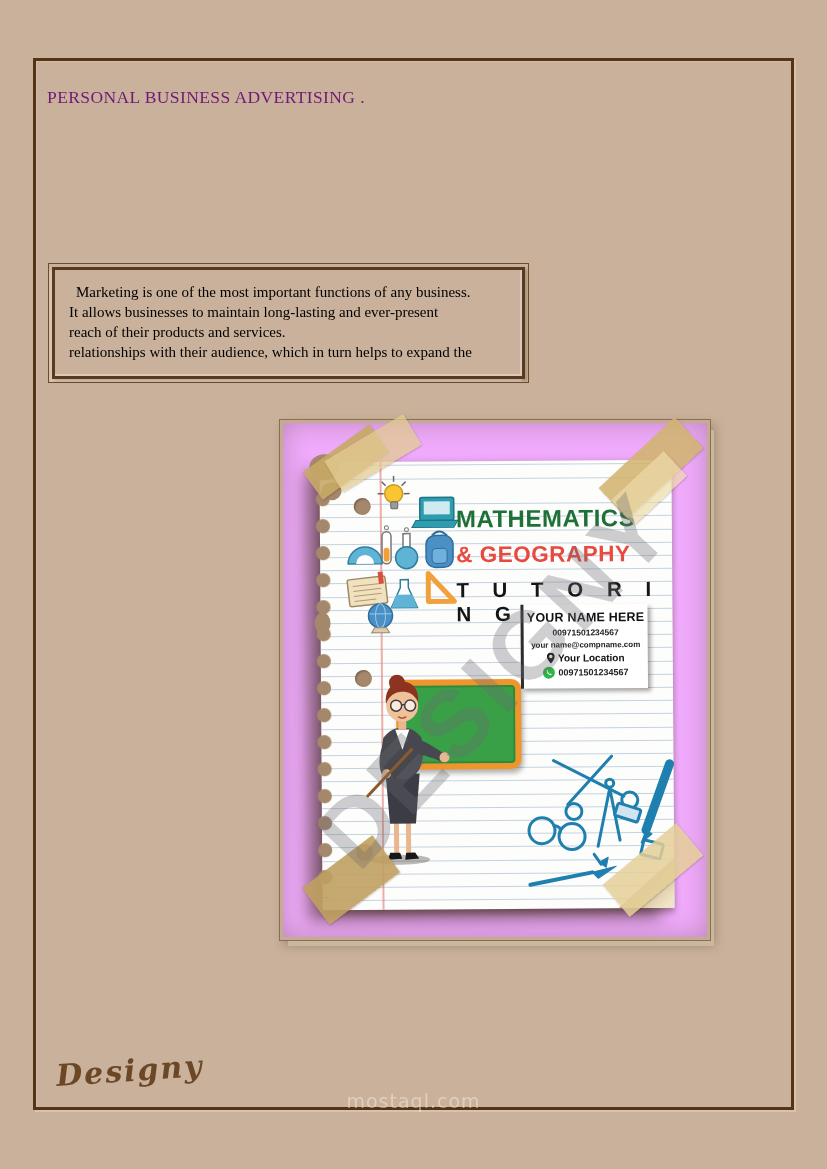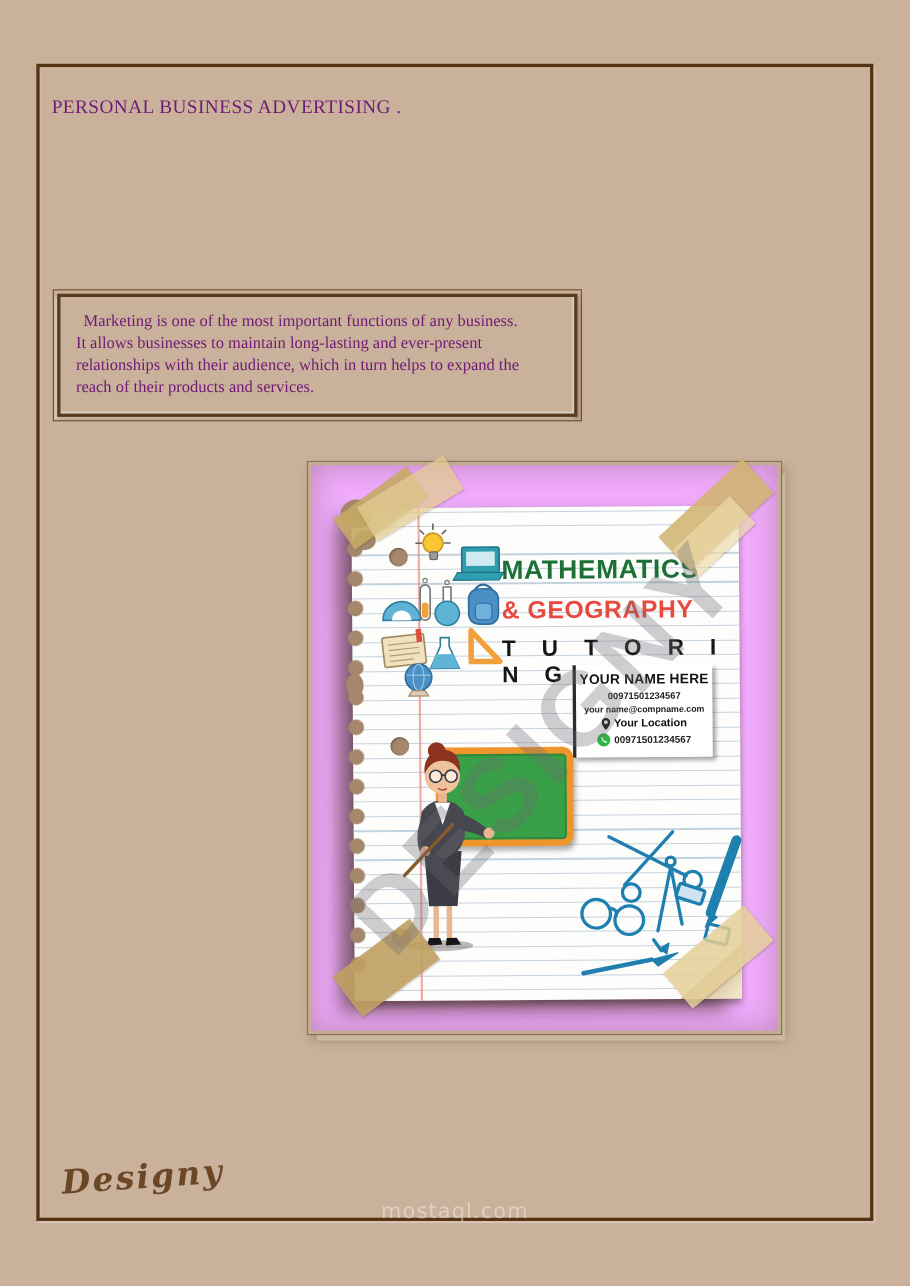--- a/index.html
+++ b/index.html
@@ -19,21 +19,21 @@
     letter-spacing:.4px;
   }
   .intro-box{
     position:absolute;left:16px;top:206px;width:473px;box-sizing:border-box;
     border:3px solid #5a3a1e;outline:1px solid #6d4b2b;outline-offset:3px;
     background:#c9b19b;
     box-shadow:inset -2px -2px 1px rgba(255,255,255,.35), -3px 3px 2px rgba(255,255,255,.28), 2px 2px 3px rgba(60,40,20,.25);
     padding:12px 14px 14px 14px;
   }
   .intro-line{
-    font-family:"Liberation Serif",serif;font-size:15px;line-height:20px;color:#701a75;
+    font-family:"Liberation Serif",serif;font-size:15px;line-height:20px;color:#000000;
     white-space:nowrap;
   }
   .intro-line:first-child{text-indent:7px;}
 
   
   .mockup{
     position:absolute;left:244px;top:359px;width:430px;height:520px;
     background:#f0abfc;border:3px solid #c4ac91;box-sizing:border-box;
     box-shadow:0 0 0 1px #8a6d52, 6px 8px 0 -2px #c9b7a0, 4px 5px 10px rgba(70,50,30,.35), inset 0 0 26px rgba(73,52,32,.3);
   }
@@ -124,22 +124,22 @@
 </head>
 <body>
 
 <div class="panel">
 
   <div class="page-title">PERSONAL BUSINESS ADVERTISING .</div>
 
   <div class="intro-box">
     <div class="intro-line">Marketing is one of the most important functions of any business.</div>
     <div class="intro-line">It allows businesses to maintain long-lasting and ever-present</div>
+    <div class="intro-line">reach of their products and services.</div>
     <div class="intro-line">relationships with their audience, which in turn helps to expand the</div>
-    <div class="intro-line">reach of their products and services.</div>
   </div>
 
   <div class="mockup">
 
     <div class="paper">
       <div class="torn-chunk chunk-a"></div>
       <div class="torn-chunk chunk-b"></div>
       <div class="torn-chunk chunk-c"></div>
       <div class="margin-line"></div>
       <div class="hole hole-1"></div>

